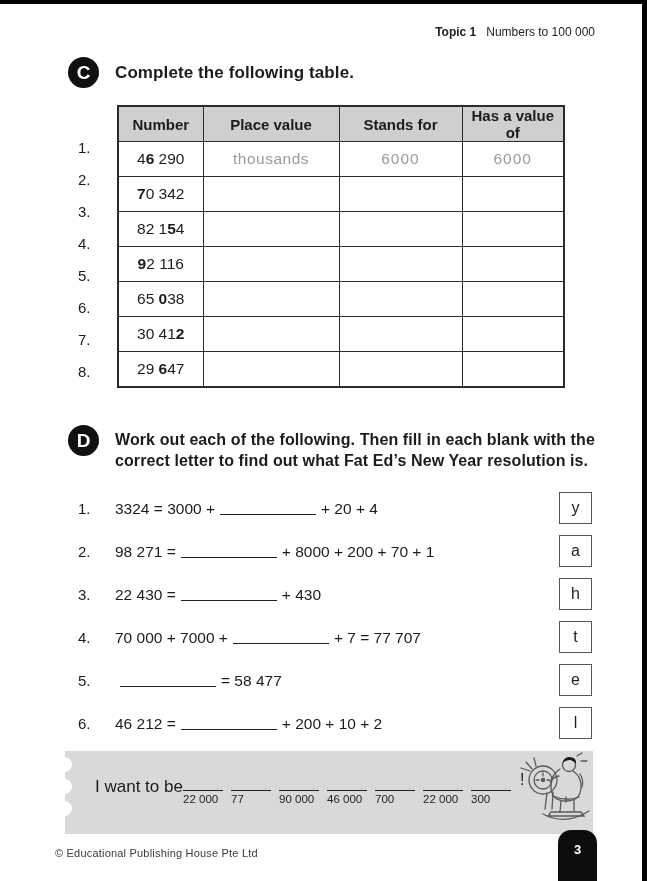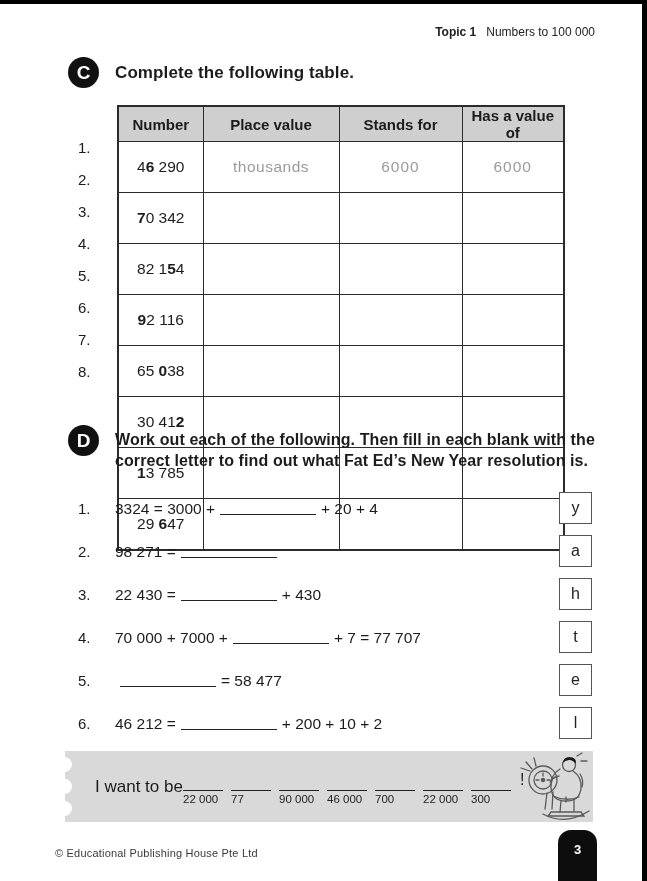--- a/index.html
+++ b/index.html
@@ -26,21 +26,21 @@
   .head-c { position:absolute; left:115px; top:63px; font-weight:bold; font-size:17px; letter-spacing:0.1px; }
   .head-d { position:absolute; left:115px; top:429px; width:495px; font-weight:bold; font-size:16px; line-height:21px; letter-spacing:0.1px; }
 
   
   .table-wrap { position:absolute; left:117px; top:105px;border-radius:8px; }
   table.c-table { border-collapse:collapse; border:2px solid #2b2b2b; }
   .c-table th {
     background:#cfcfcf; border:1px solid #2b2b2b; font-size:15px; font-weight:bold;
     height:26px; padding:0 6px; text-align:center;
   }
-  .c-table td { border:1px solid #2b2b2b; height:32px; text-align:center; font-size:15.5px; padding:16px; }
+  .c-table td { border:1px solid #2b2b2b; height:32px; text-align:center; font-size:15.5px; padding:8px; }
   .col-number { width:85px; } .col-place { width:136px; } .col-stands { width:123px; } .col-has { width:102px;margin-top:12px; }
   .num-cell { white-space:pre; }
   .ans { color:#9b9b9b; font-weight:400; }
   .ans-word { font-size:21px; letter-spacing:0.5px;margin-left:19px; }
   .ans-num { font-size:22px; letter-spacing:1px; }
 
   .labels-c { position:absolute; left:78px; top:132px; font-size:15px; }
   .labels-c div { height:32px; line-height:32px; }
 
   
@@ -52,21 +52,21 @@
     display:inline-block; width:96px; height:13px;
     border-bottom:1.5px solid #222; margin:0 5px; vertical-align:baseline;
   }
   .letterbox {
     position:absolute; left:481px; top:5px; width:33px; height:32px;
     border:1.5px solid #555; background:#fff;
     display:flex; align-items:center; justify-content:center; font-size:16px; color:#222;
   }
 
   
-  .banner { position:absolute; left:65px; top:751px; width:528px; height:71px; background:#d9d9d9; }
+  .banner { position:absolute; left:65px; top:751px; width:528px; height:83px; background:#d9d9d9; }
   .scallop { position:absolute; left:-8px; width:15px; height:15px; border-radius:50%; background:#fff; }
   .sc1 { top:6px; } .sc2 { top:28px; } .sc3 { top:50px; }
   .prompt { position:absolute; left:30px; top:26px; font-size:17px; }
   .blanks { position:absolute; left:118px; top:20px; display:flex; align-items:flex-end; gap:8px; }
   .bblank { width:40px; text-align:left; font-size:11.5px; color:#222; }
   .bblank .line { display:block; height:16px; border-bottom:1.5px solid #222; margin-bottom:2px; }
   .bang { font-size:16px; margin-left:1px; padding-bottom:16px; }
   .cartoon { position:absolute; left:452px; top:1px; }
 
   
@@ -140,26 +140,20 @@
       <td></td>
       <td></td>
     </tr>
     <tr>
       <td class="num-cell"><span>30 41</span><b>2</b><span></span></td>
       <td></td>
       <td></td>
       <td></td>
     </tr>
     <tr>
-      <td class="num-cell"><span></span><b>1</b><span>3 785</span></td>
-      <td></td>
-      <td></td>
-      <td></td>
-    </tr>
-    <tr>
       <td class="num-cell"><span>29 </span><b>6</b><span>47</span></td>
       <td></td>
       <td></td>
       <td></td>
     </tr>
   </tbody>
     </table>
 </div>
 
 <div class="badge" id="badge-d">D</div>
@@ -173,20 +167,21 @@
     <span class="ilabel">1.</span>
     <span class="eq">3324 = 3000 +</span>
       <span class="blank"></span>
       <span class="eq">+ 20 + 4</span>
     <span class="letterbox">y</span>
   </div>
   <div class="item">
     <span class="ilabel">2.</span>
     <span class="eq">98 271 =</span>
       <span class="blank"></span>
+      <span class="eq">+ 8000 + 200 + 70 + 1</span>
     <span class="letterbox">a</span>
   </div>
   <div class="item">
     <span class="ilabel">3.</span>
     <span class="eq">22 430 =</span>
       <span class="blank"></span>
       <span class="eq">+ 430</span>
     <span class="letterbox">h</span>
   </div>
   <div class="item">

